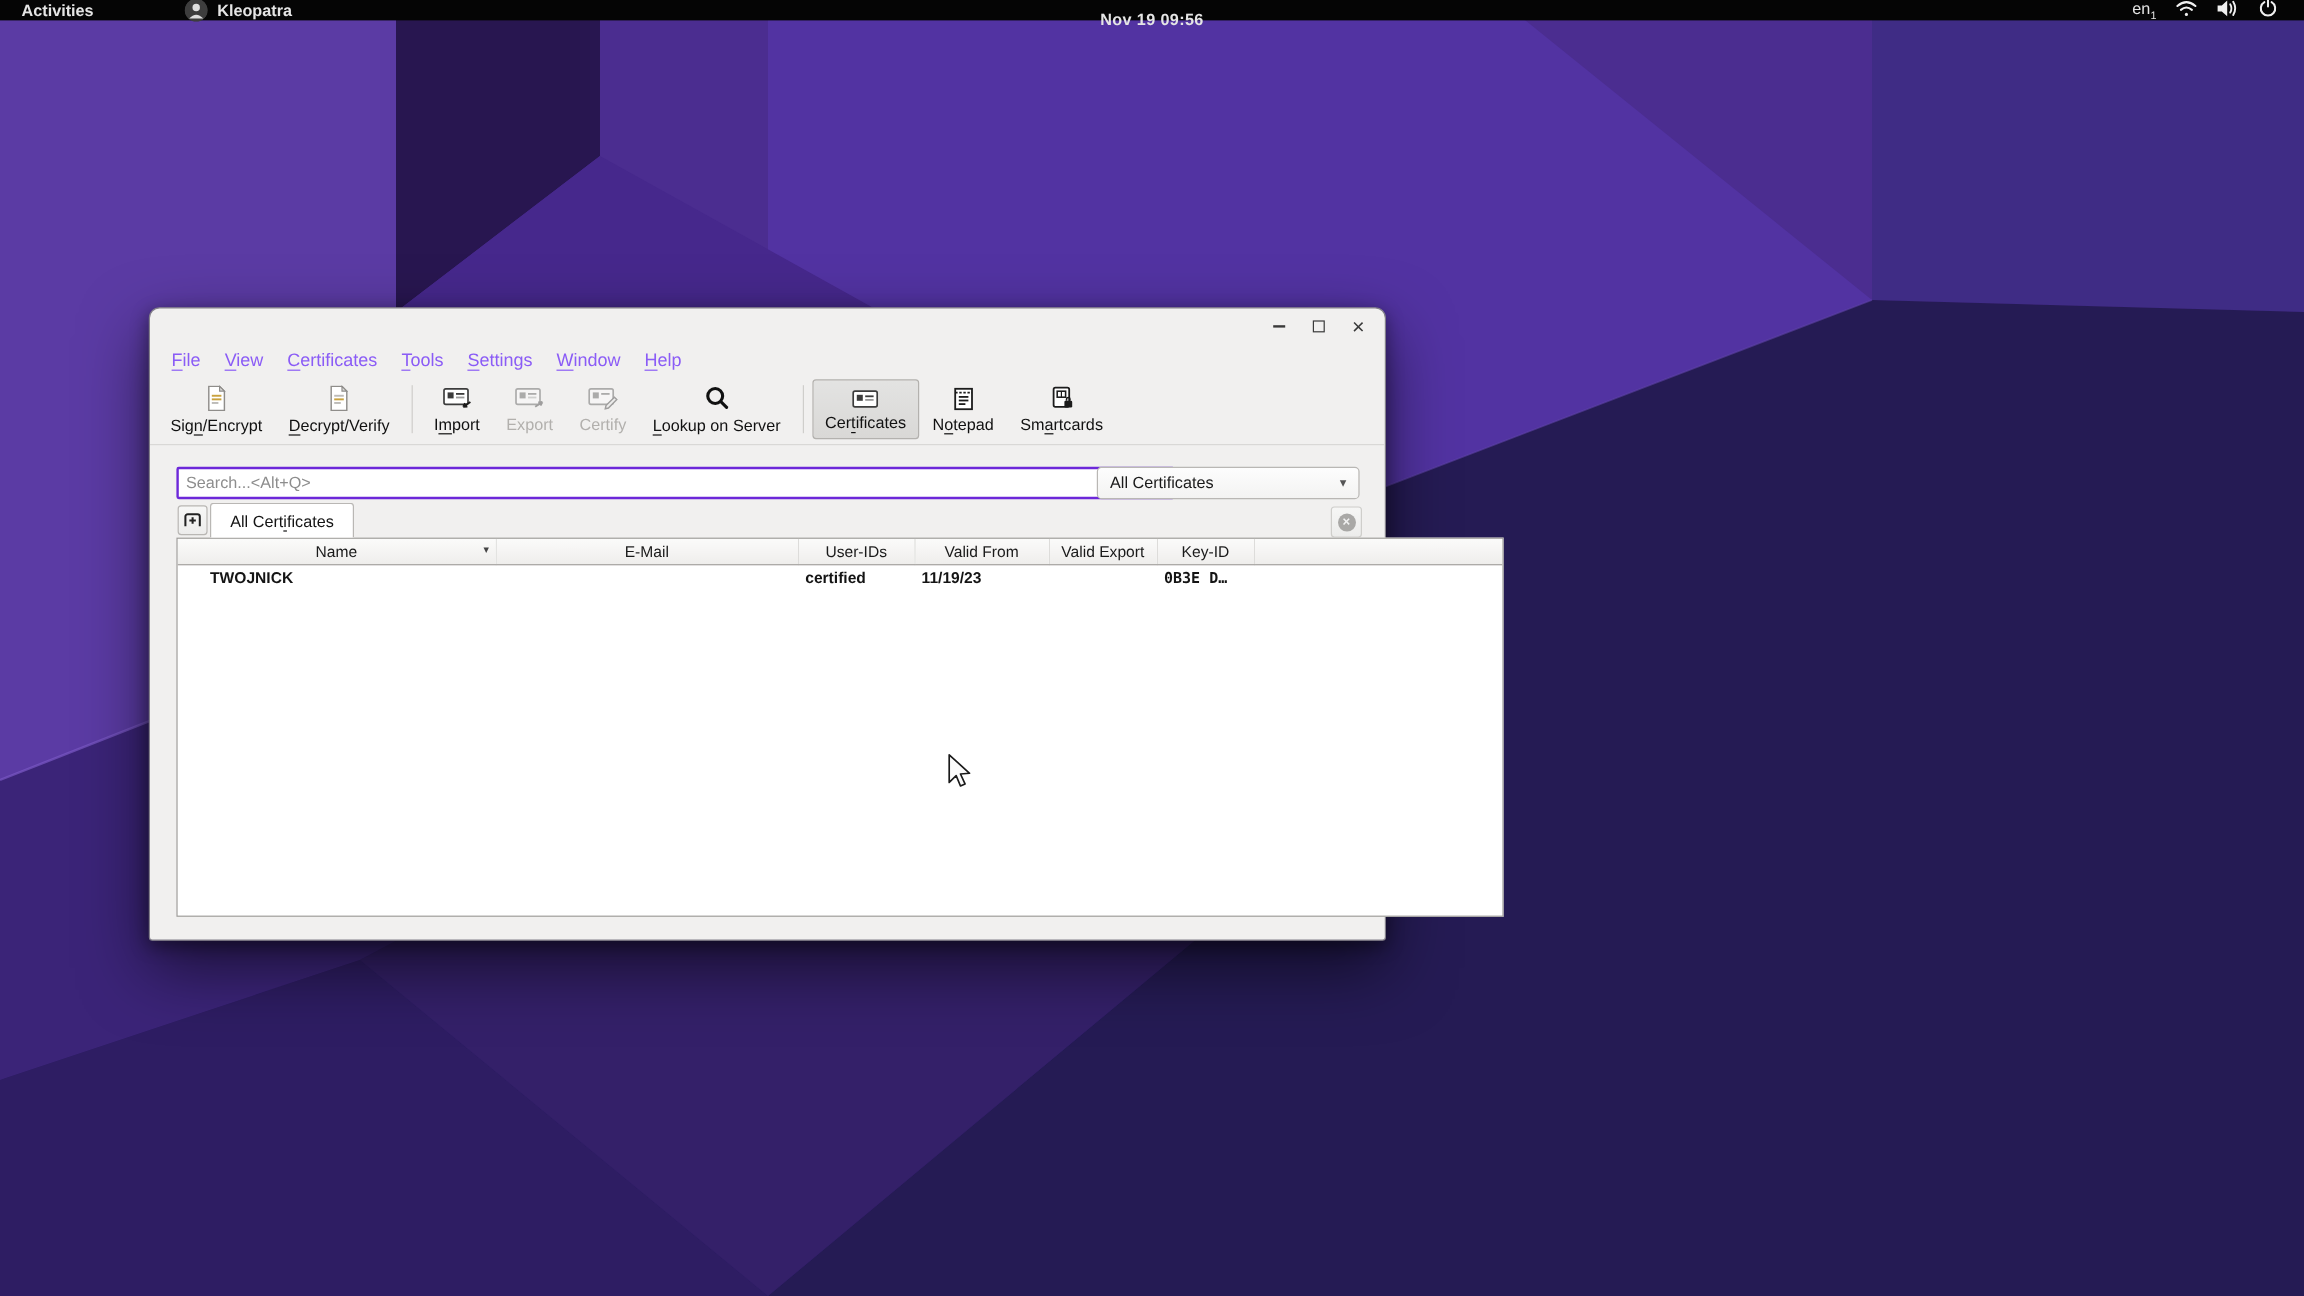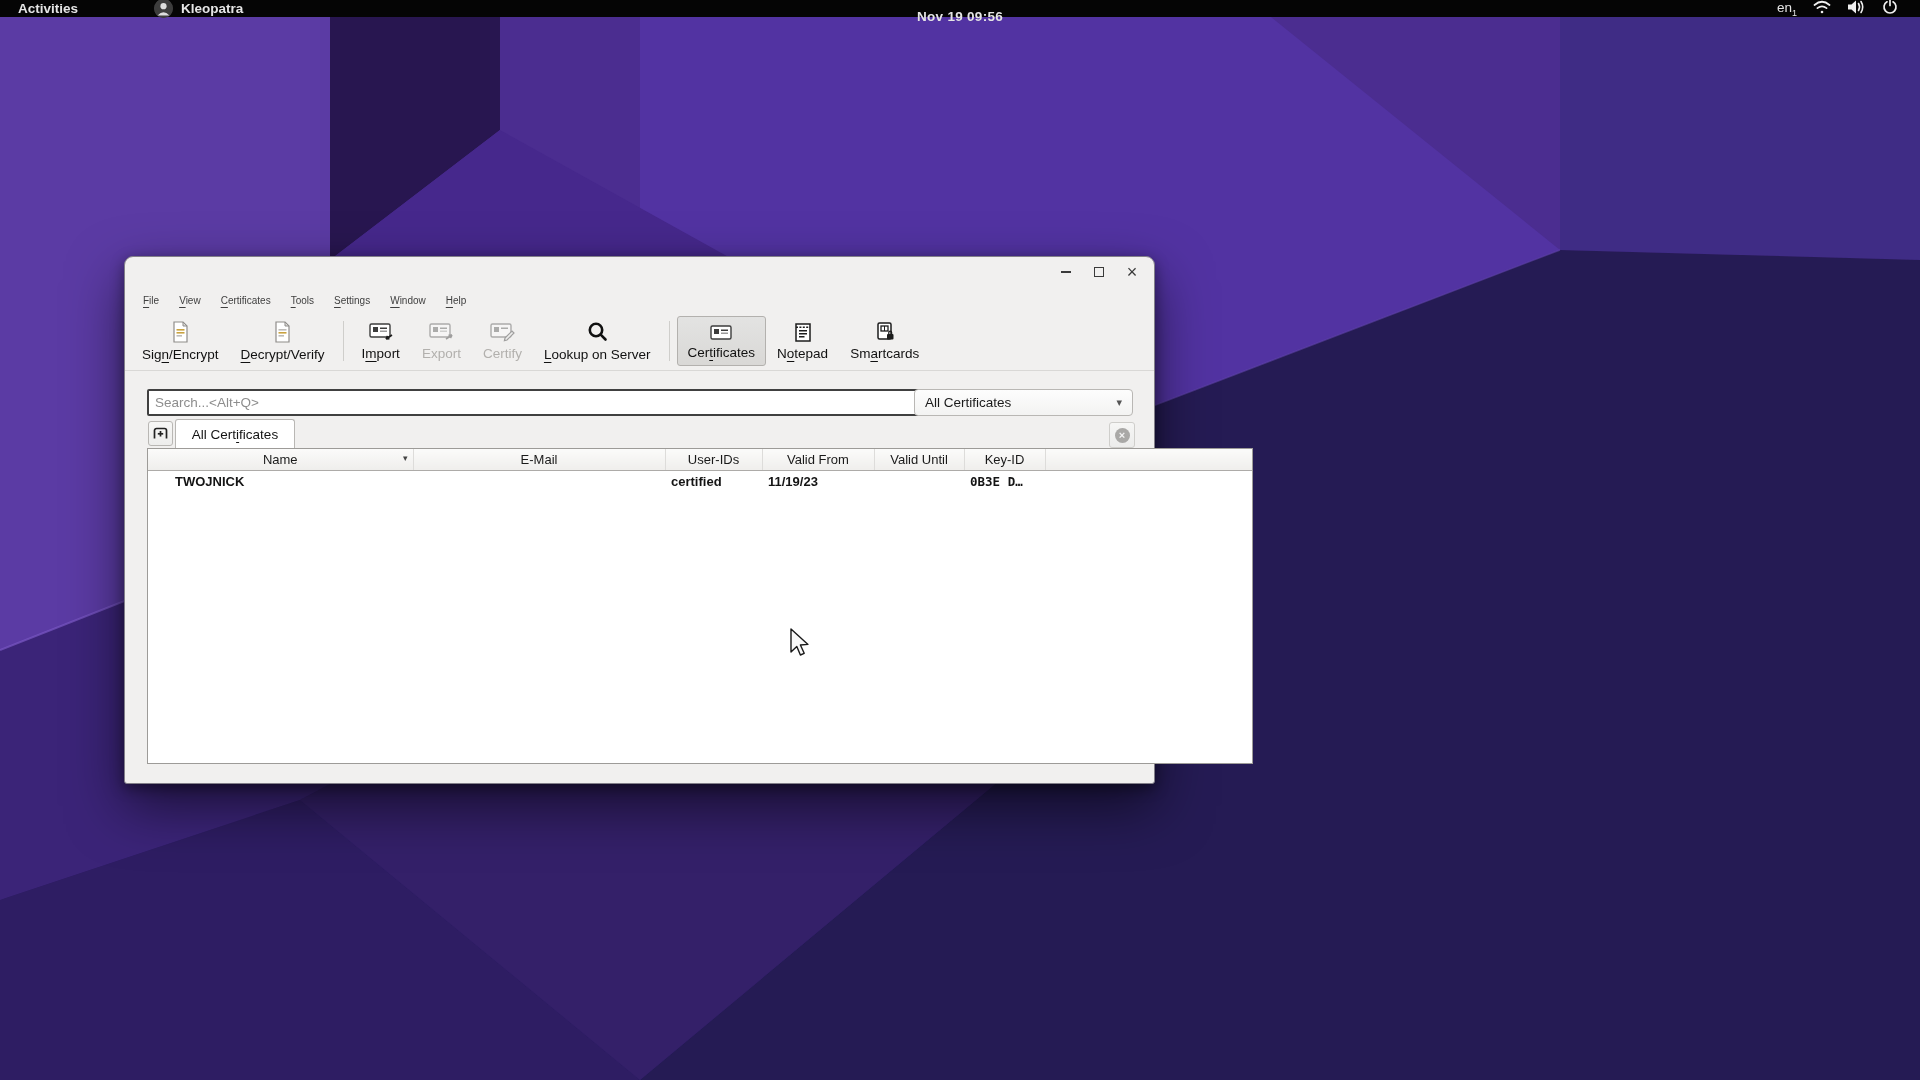--- a/index.html
+++ b/index.html
@@ -30,39 +30,39 @@
             box-shadow:0 22px 55px rgba(0,0,0,.55), 0 4px 14px rgba(0,0,0,.4);
             z-index:10; }
 
   .titlebar { height:30px; position:relative; }
   .win-controls { position:absolute; right:14px; top:0; height:100%; display:flex; align-items:center; gap:17px; }
   .wc { width:16px; height:16px; display:flex; align-items:center; justify-content:center; color:#3a3a3a; cursor:default; }
   .wc-min-glyph { width:10px; height:2px; background:#3a3a3a; }
   .wc-max-glyph { width:10px; height:10px; border:1.6px solid #3a3a3a; }
   .wc-close { font-size:18px; line-height:14px; font-weight:400; }
 
-  .menubar { display:flex; padding:0 8px; height:26px; align-items:center; font-size:10px; color:#404040; }
+  .menubar { display:flex; padding:0 8px; height:26px; align-items:center; font-size:15px; color:#8b5cf6; }
   .menu-item { padding:3px 10px; cursor:default; }
   .mn { text-decoration:underline; text-decoration-thickness:1px; text-underline-offset:2.5px; }
 
   
   .toolbar { display:flex; align-items:stretch; padding:3px 6px 4px 6px; height:58px;
              border-bottom:1px solid #d9d8d6; }
   .tool-btn { display:flex; flex-direction:column; align-items:center; 
               gap:3px; padding:4px 10px 5px 10px; font-size:13.5px; color:#111; border:1px solid transparent;
               border-radius:3px; cursor:default; white-space:nowrap; }
   .tool-btn .ticon { height:24px; display:flex; align-items:flex-end; }
   .tool-btn.active { background:linear-gradient(#e3e3e2,#d9d8d6); border-color:#b3b1ae; }
   .tool-btn.disabled { color:#b2b0ad; }
   .tool-btn.disabled .ticon { opacity:.38; filter:grayscale(1); }
   .tool-sep { width:1px; background:#cfcecb; margin:5px 7px; }
 
   
   .search-input { position:absolute; left:22px; top:132px; width:832px; height:27px;
-                  border:2px solid #404040; border-radius:2px; background:#fff;
+                  border:2px solid #6d28d9; border-radius:2px; background:#fff;
                   font-family:"Liberation Sans",sans-serif; font-size:13.5px; padding:0 6px; color:#222; outline:none; }
   .search-input::placeholder { color:#8d8d8d; opacity:1; }
   .filter-select { position:absolute; left:789px; top:132px; width:219px; height:27px;
                    background:linear-gradient(#fdfdfd,#f3f3f2); border:1px solid #b9b7b4; border-radius:4px;
                    display:flex; align-items:center; padding:0 10px; font-size:13.5px; color:#1a1a1a; cursor:default; }
   .filter-select .arrow { margin-left:auto; font-size:11px; color:#555; }
 
   
   .newtab-btn { position:absolute; left:23px; top:164px; width:25px; height:25px;
                 background:linear-gradient(#f7f7f6,#ededec); border:1px solid #b9b7b4; border-radius:3px;
@@ -332,21 +332,21 @@
       </colgroup>
       <thead>
         <tr>
           <th>
             <span>Name</span>
             <span class="sort-ind">▾</span>
           </th>
           <th>E-Mail</th>
           <th>User-IDs</th>
           <th>Valid From</th>
-          <th>Valid Until</th>
+          <th>Valid Export</th>
           <th>Key-ID</th>
           <th class="filler"></th>
         </tr>
       </thead>
       <tbody>
           <tr class="bold">
       <td class="c-name">TWOJNICK</td>
       <td class="c-email"></td>
       <td class="c-uids">certified</td>
       <td class="c-from">11/19/23</td>

